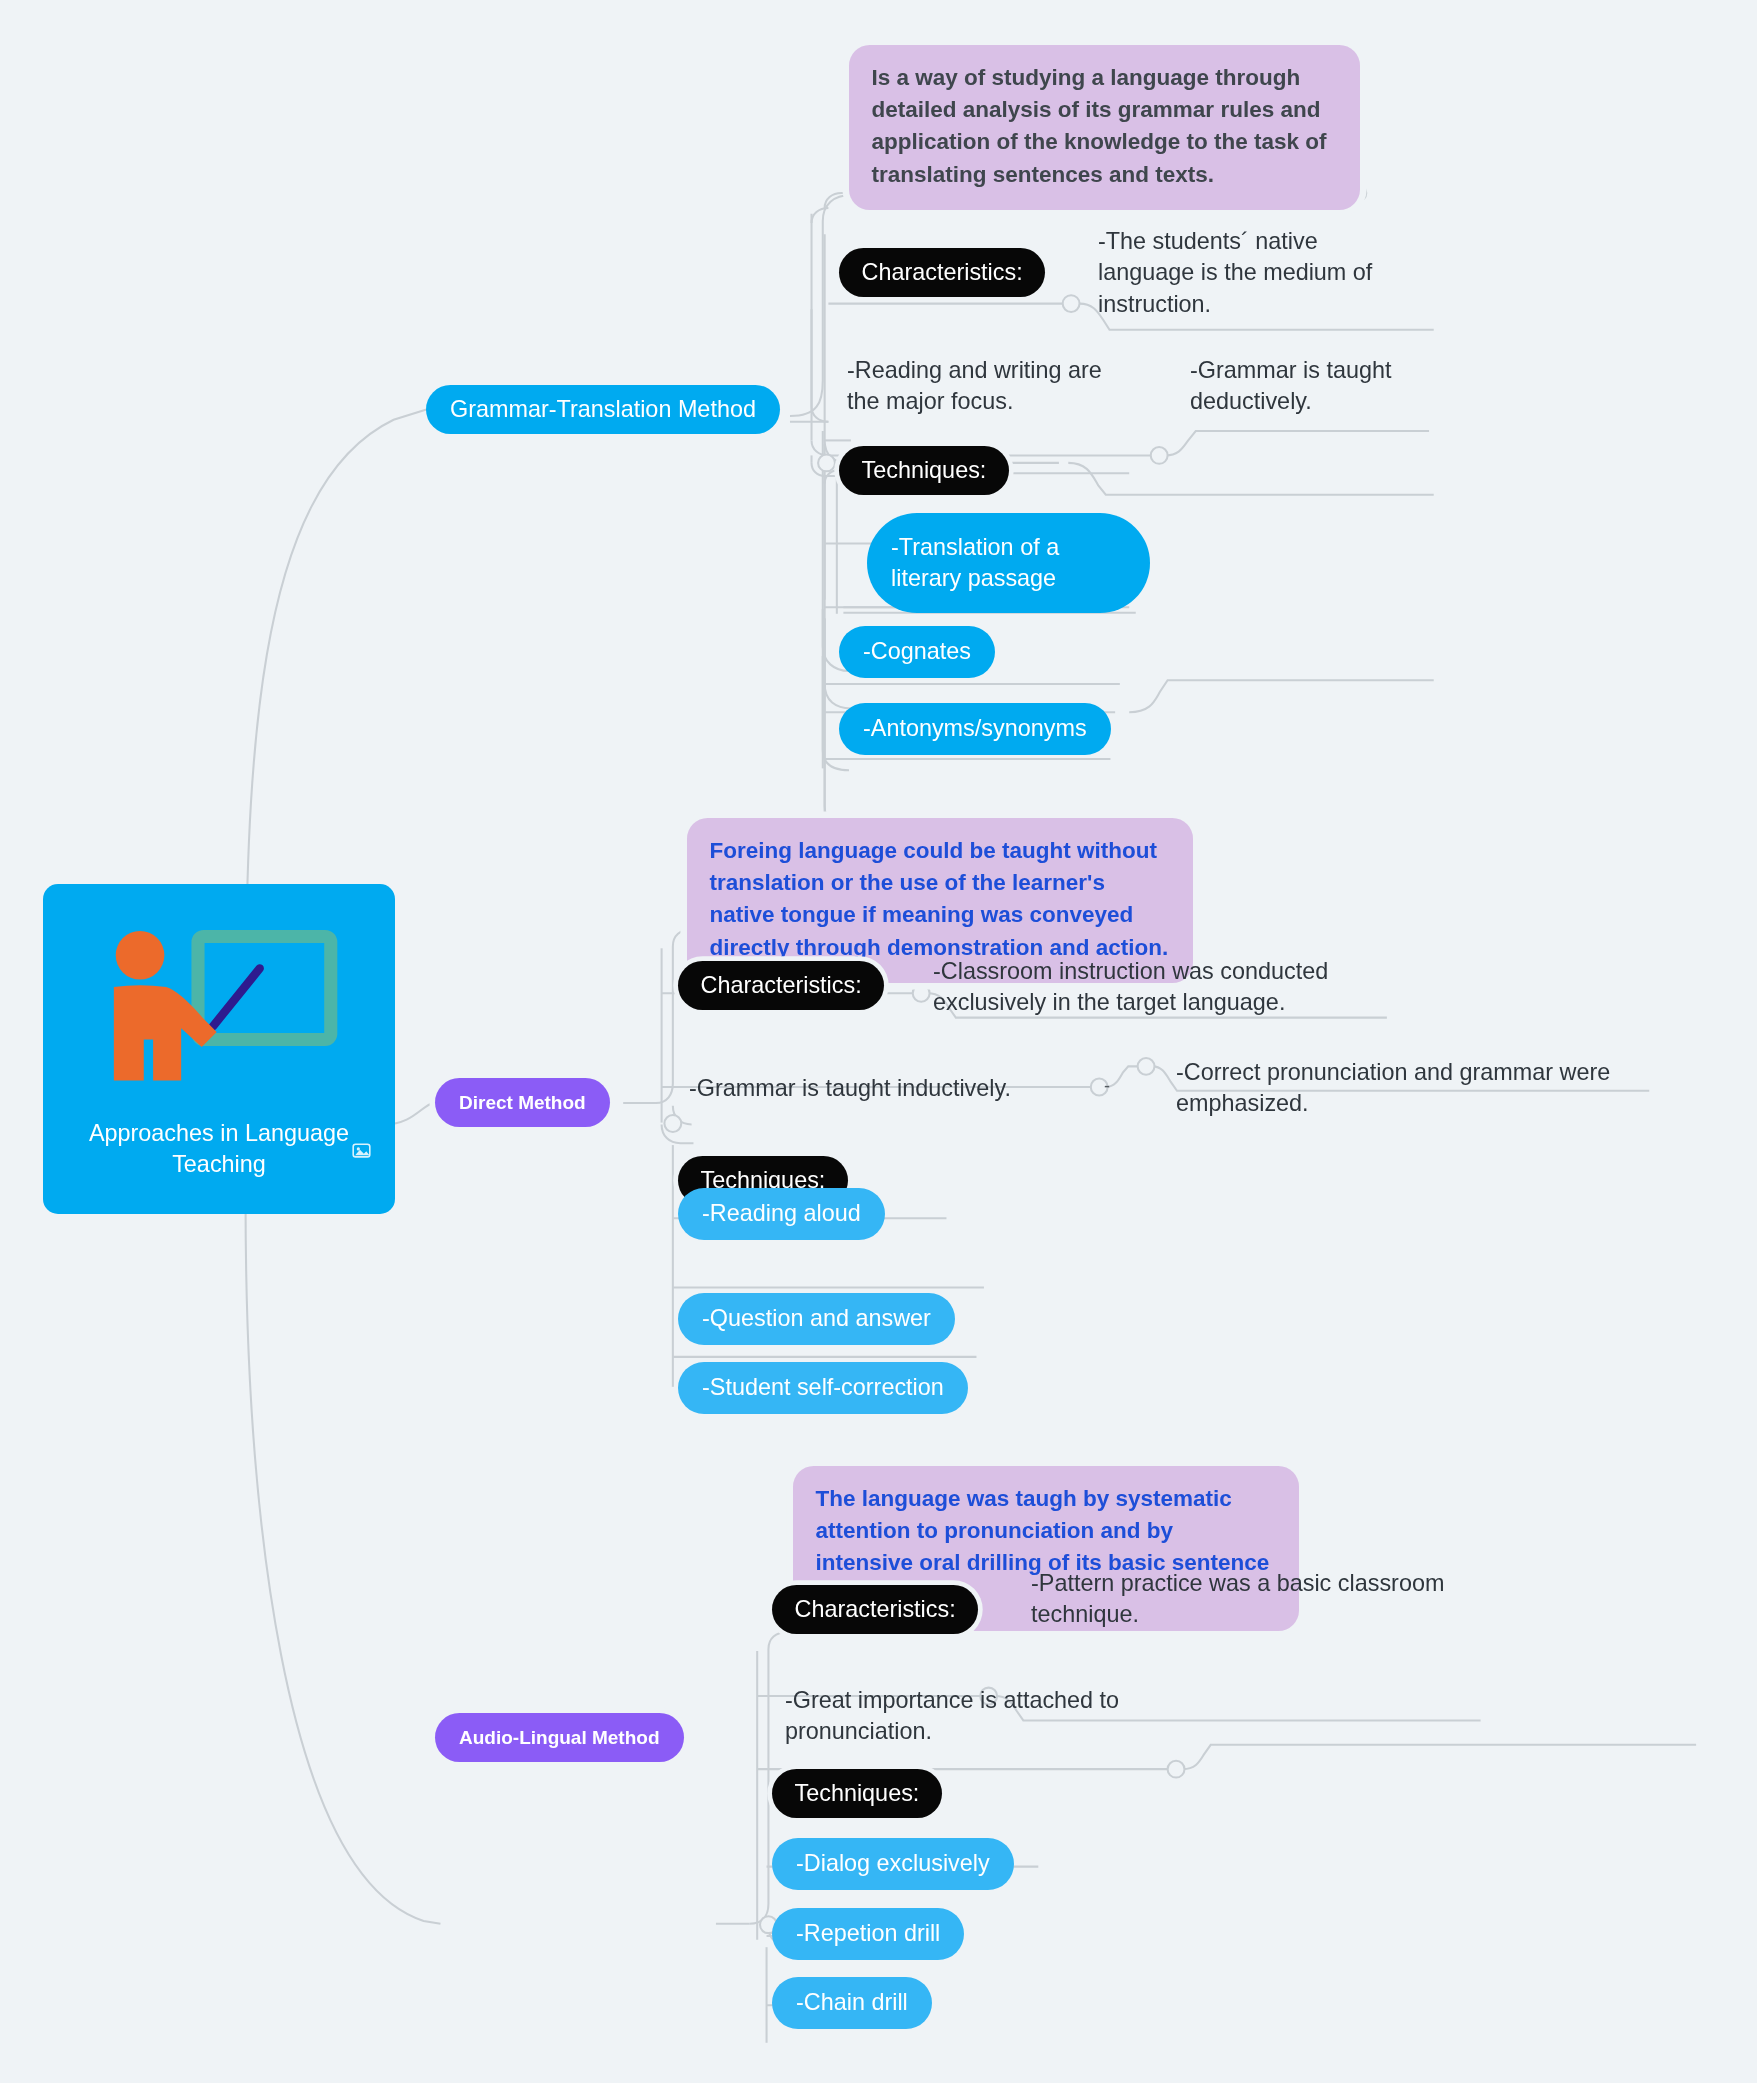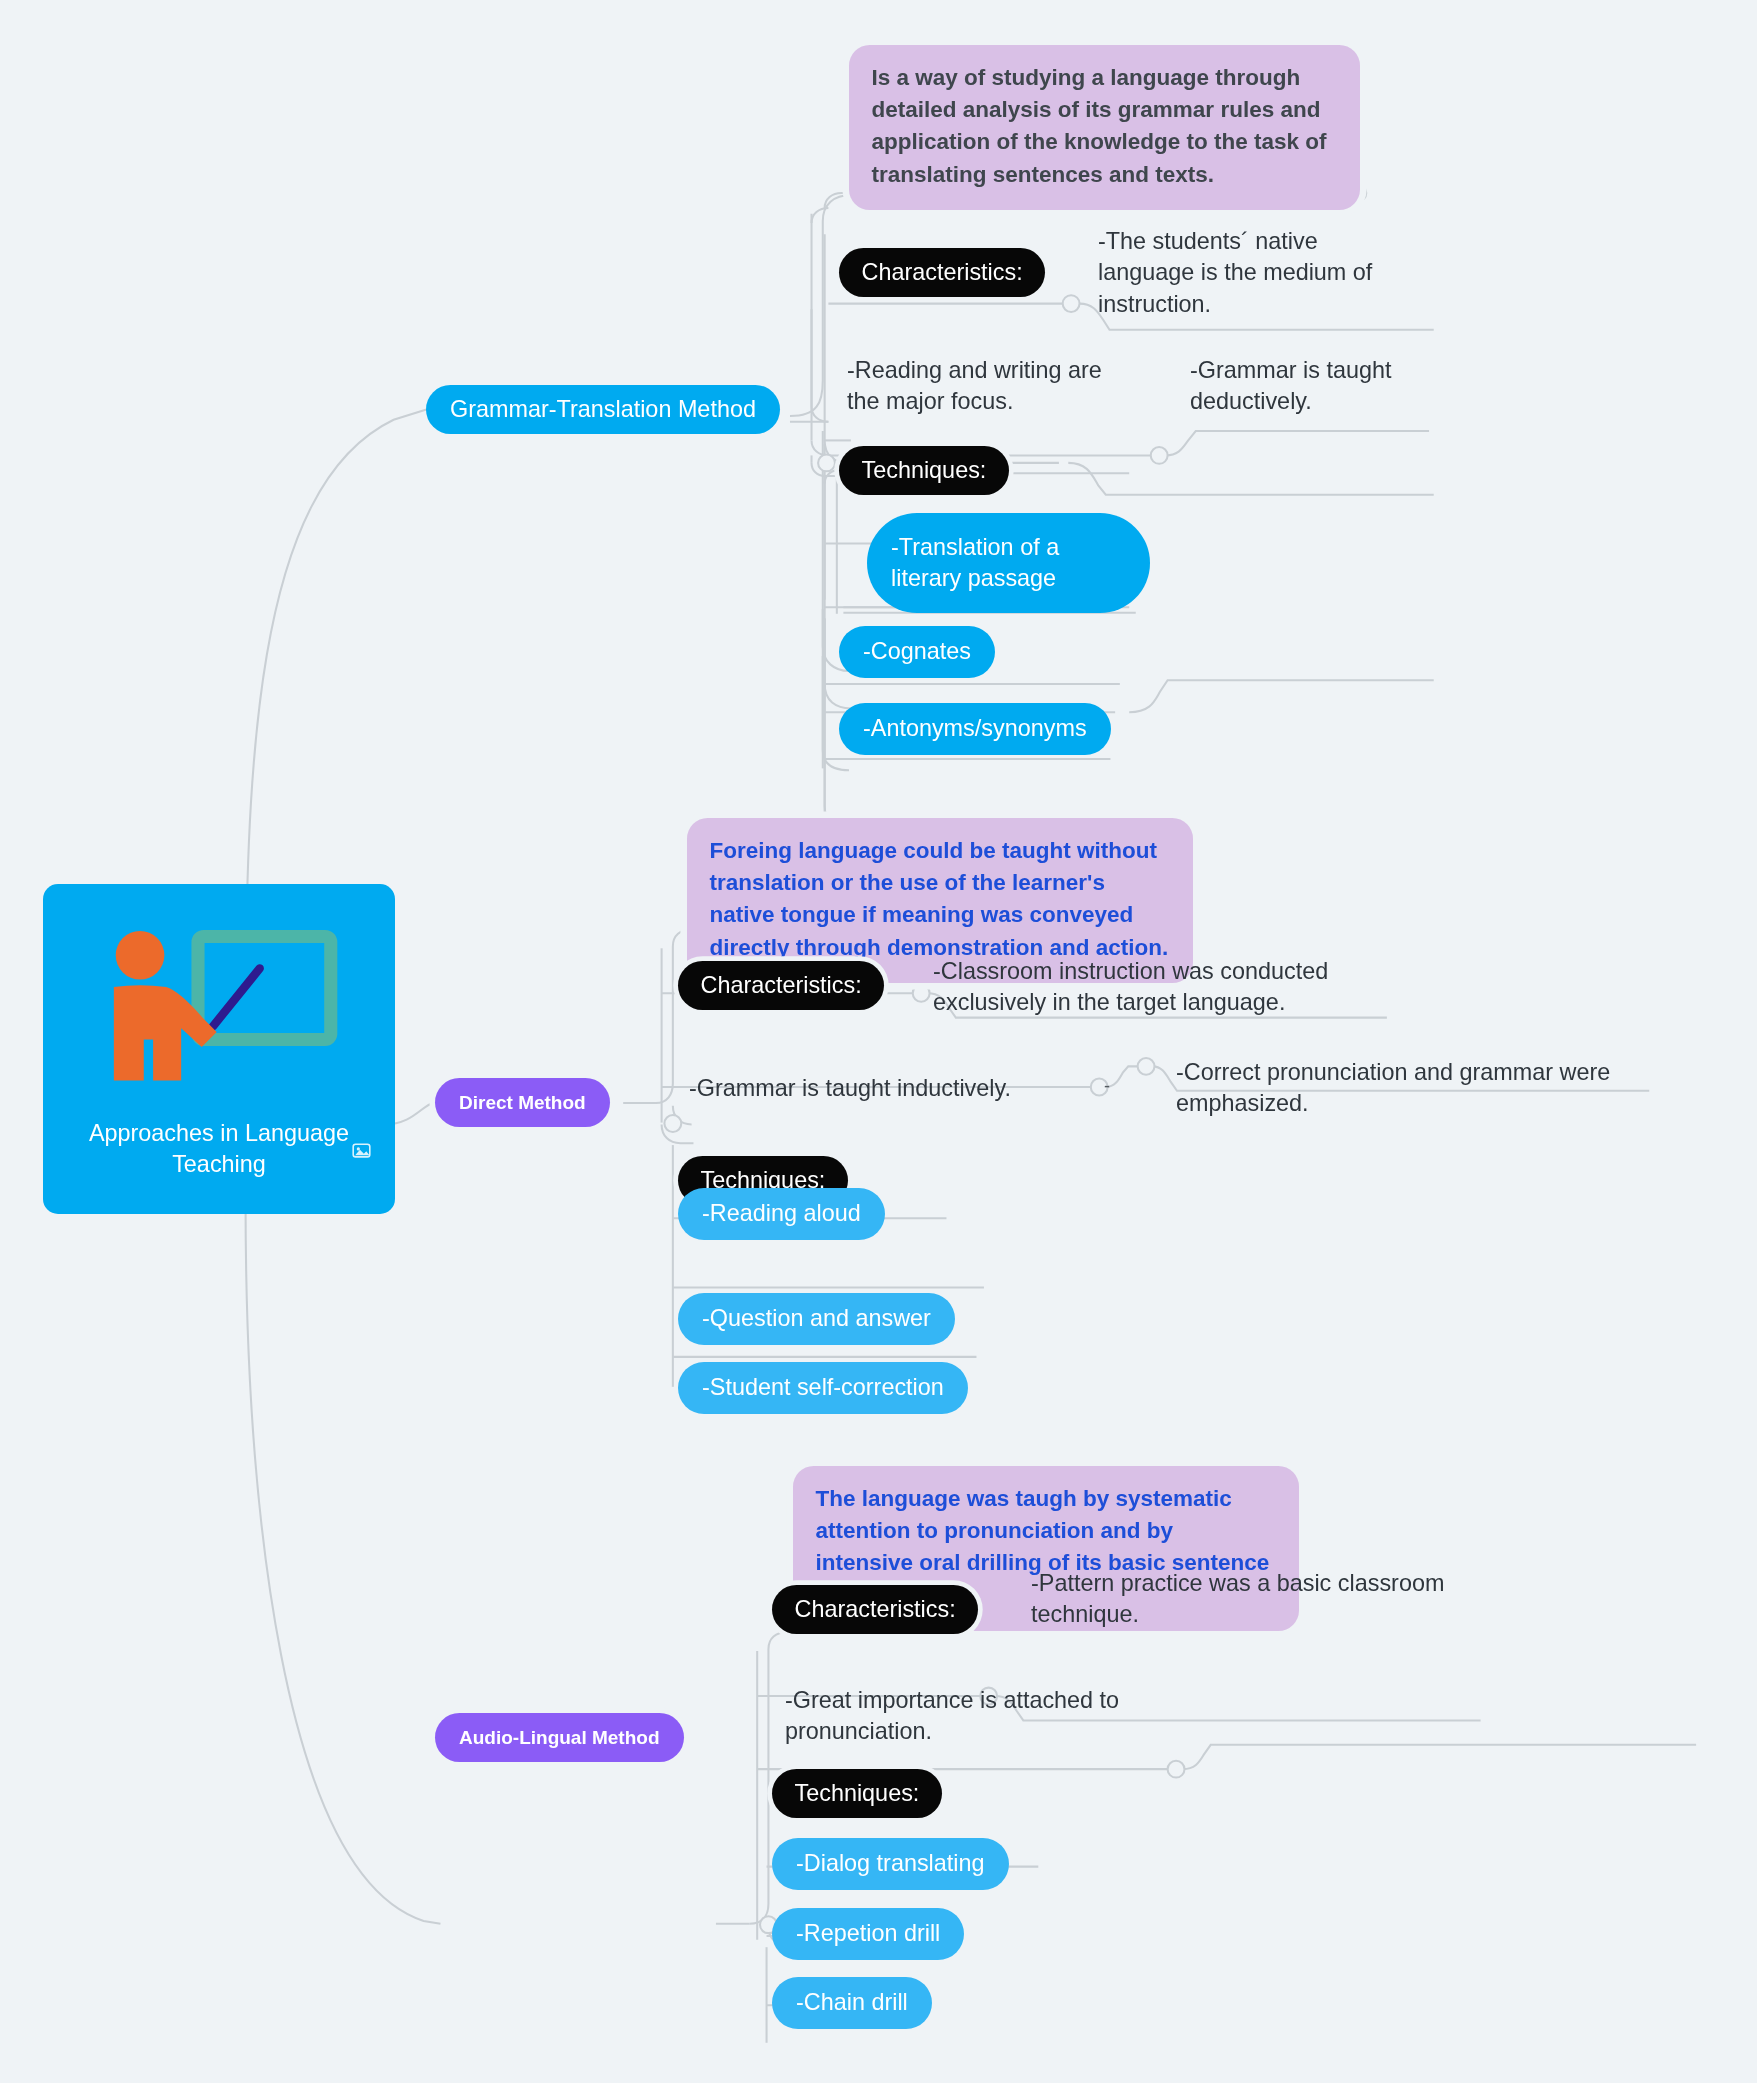--- a/index.html
+++ b/index.html
@@ -288,20 +288,20 @@
 
   <div class="node pill-black" style="left:772px; top:1585px;">Characteristics:</div>
 
   <div class="node txt" style="left:1031px; top:1568px; width:440px;">-Pattern practice was a basic classroom technique.</div>
 
   <div class="node txt" style="left:785px; top:1685px; width:375px;">-Great importance is attached to pronunciation.</div>
 
 
   <div class="node pill-black" style="left:772px; top:1769px;">Techniques:</div>
 
-  <div class="node pill-blue tone-b" style="left:772px; top:1838px; height:52px;">-Dialog translating</div>
+  <div class="node pill-blue tone-b" style="left:772px; top:1838px; height:52px;">-Dialog exclusively</div>
 
   <div class="node pill-blue tone-b" style="left:772px; top:1908px; height:52px;">-Repetion drill</div>
 
   <div class="node pill-blue tone-b" style="left:772px; top:1977px; height:52px;">-Chain drill</div>
 
 </div>
 
 
 </body></html>

